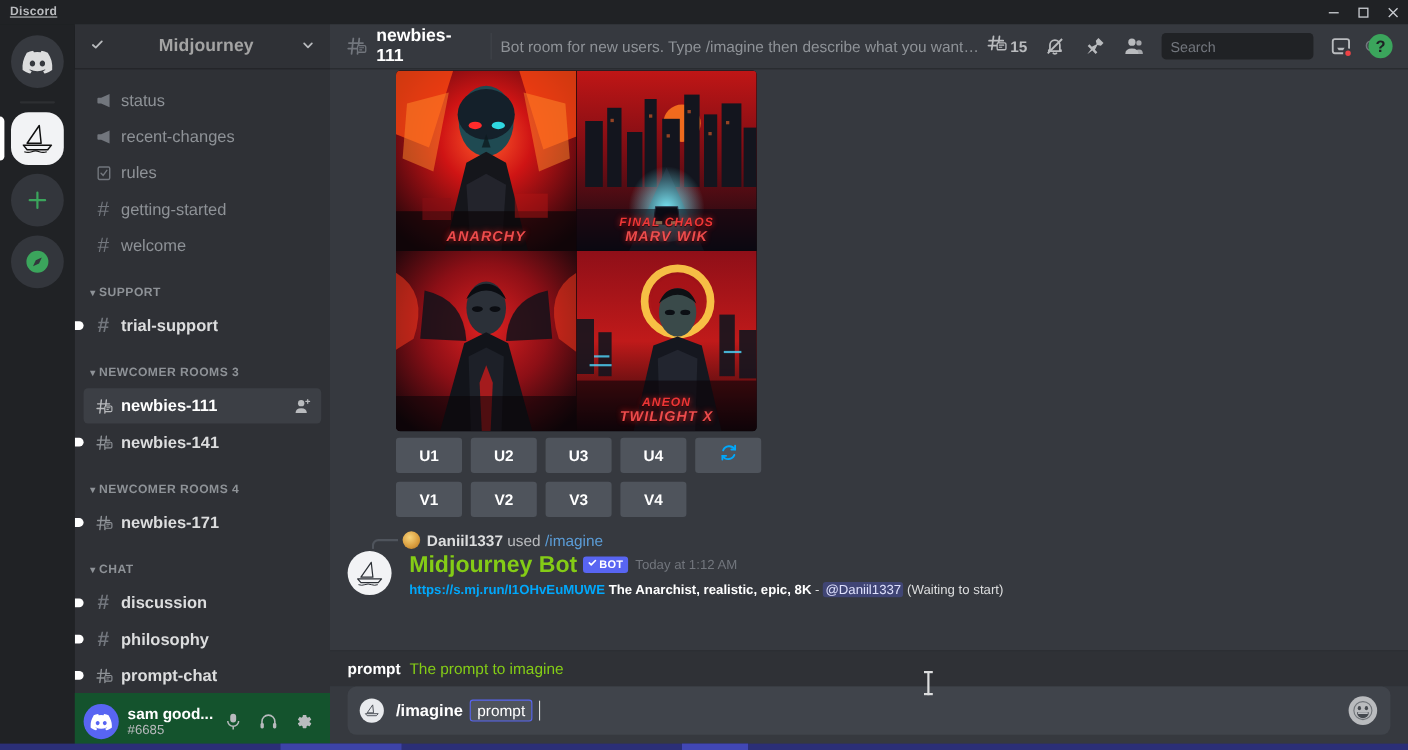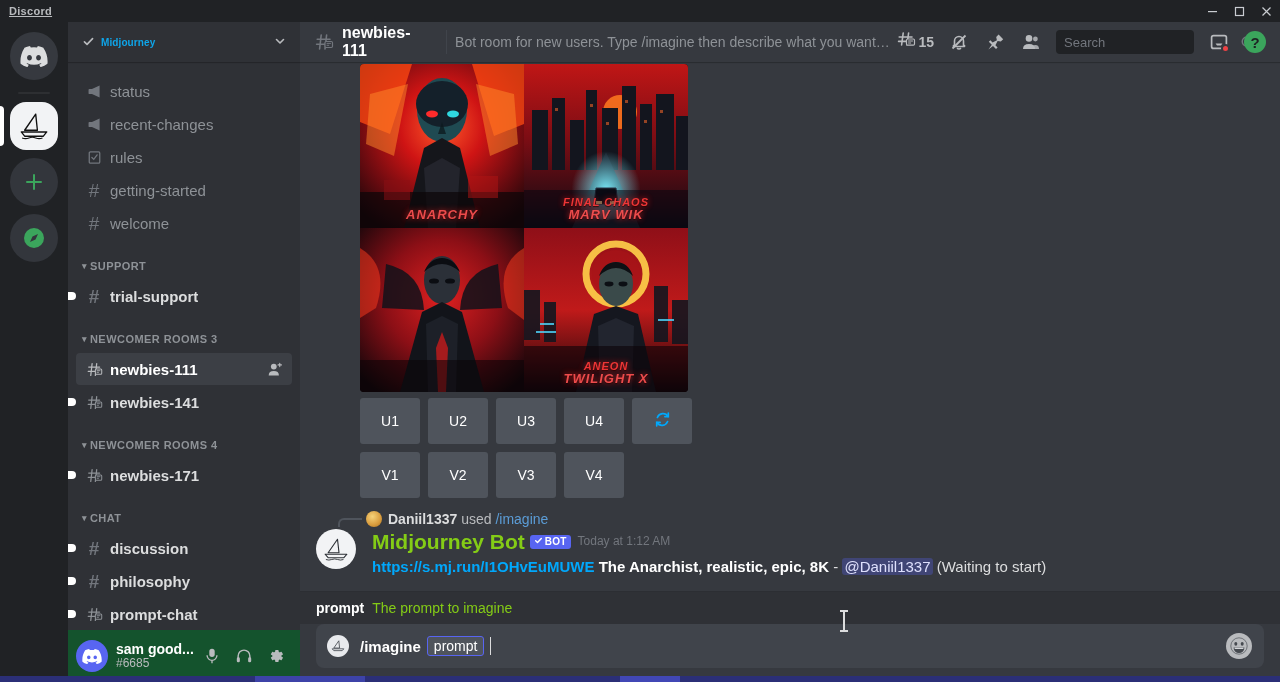--- a/index.html
+++ b/index.html
@@ -57,21 +57,21 @@
   .channel-sidebar {
     position: absolute; left: 68px; top: 22px; width: 232px; height: 660px;
     background: #2f3136; display: flex; flex-direction: column;
   }
   .guild-header {
     height: 40px; min-height: 40px; display: flex; align-items: center;
     padding: 0 14px 0 14px; box-shadow: 0 1px 0 rgba(4,4,5,.2), 0 1.5px 0 rgba(6,6,7,.05);
     cursor: pointer;
   }
   .guild-verified { color: #b9bbbe; font-size: 11px; margin-right: 6px; }
-  .guild-name { color: #0ea5e9; font-size: 10px; font-weight: bold; flex: 1; letter-spacing: .1px; }
+  .guild-name { color: #a3a3a3; font-size: 16px; font-weight: bold; flex: 1; letter-spacing: .1px; text-align: center; }
   .guild-chevron { color: #b9bbbe; font-size: 10px; }
 
   .channel-scroll { flex: 1; overflow: hidden; padding-top: 12px; position: relative; }
 
   .chan-row {
     position: relative; display: flex; align-items: center; height: 32px;
     margin: 1px 8px 1px 8px; padding: 0 8px; border-radius: 4px;
     color: #8e9297; font-size: 15px; cursor: pointer;
   }
   .chan-row .chan-icon {
@@ -175,22 +175,22 @@
     font-family: "Liberation Sans", sans-serif; font-weight: bold; font-style: italic;
     letter-spacing: 1px; text-transform: uppercase;
     color: #ff3a3a; text-shadow: 0 0 6px rgba(255,40,40,.9), 0 1px 1px #000;
     font-size: 11px; opacity: .92; line-height: 1.05;
   }
   .mj-cap .l2 { display:block; font-size: 13px; color:#ff5252; }
 
   .btn-rows { padding: 6px 0 0 60px; }
   .btn-row { display: flex; gap: 8px; margin-bottom: 8px; }
   .mj-btn {
-    width: 60px; height: 46px; background: #4f545c; color: #fff;
-    border: none; border-radius: 3px; font-size: 14px; font-weight: 400;
+    width: 60px; height: 32px; background: #4f545c; color: #fff;
+    border: none; border-radius: 3px; font-size: 14px; font-weight: 700;
     font-family: "Liberation Sans", sans-serif; cursor: pointer;
     display: flex; align-items: center; justify-content: center;
   }
   .mj-btn.refresh { color: #00a8fc; font-size: 16px; }
 
   
   .reply-line {
     display: flex; align-items: center; padding: 4px 0 0 24px;
     position: relative; height: 22px;
   }
@@ -216,21 +216,21 @@
   }
   .msg-body { margin-left: 16px; flex: 1; min-width: 0; }
   .msg-head { display: flex; align-items: center; gap: 5px; line-height: 1.2; }
   .msg-author { color: #84cc16; font-size: 21px; font-weight: 600; }
   .bot-tag {
     background: #5865f2; color: #fff; font-size: 10px; font-weight: bold;
     padding: 1px 4px; border-radius: 3px; display: flex; align-items: center; gap: 2px;
     letter-spacing: .2px; line-height: 1.2;
   }
   .msg-time { color: #72767d; font-size: 12px; margin-left: 2px; }
-  .msg-content { color: #dcddde; font-size: 15px; line-height: 1.4; margin-top: 2px;
+  .msg-content { color: #dcddde; font-size: 12px; line-height: 1.4; margin-top: 2px;
      white-space: nowrap; }
   .msg-link { color: #00a8fc; font-weight: bold; }
   .msg-bold { color: #fff; font-weight: bold; }
   .mention { background: rgba(88,101,242,.3); color: #dee0fc; border-radius: 3px;
      padding: 0 2px; font-weight: 500; }
 
   
   .cmd-hint-bar {
     background: #2f3136; padding: 8px 16px; display: flex; align-items: baseline; gap: 8px;
     box-shadow: 0 -1px 0 rgba(4,4,5,.2);

